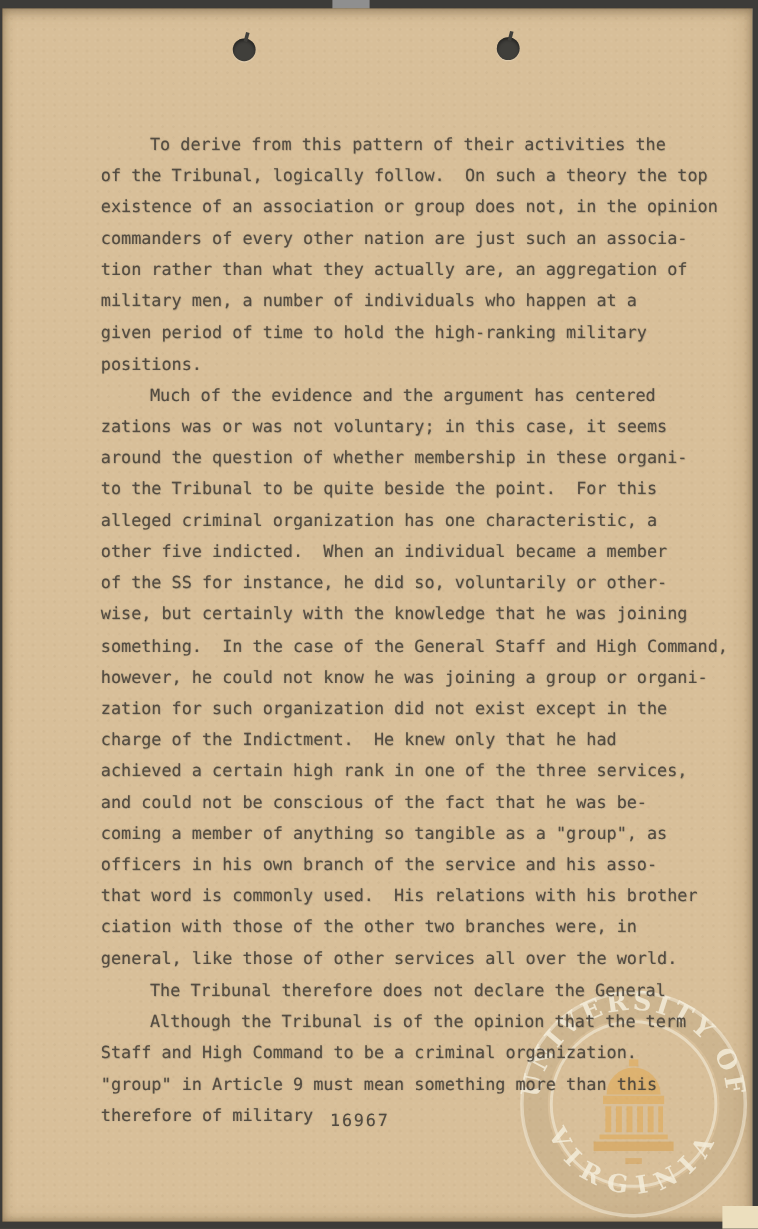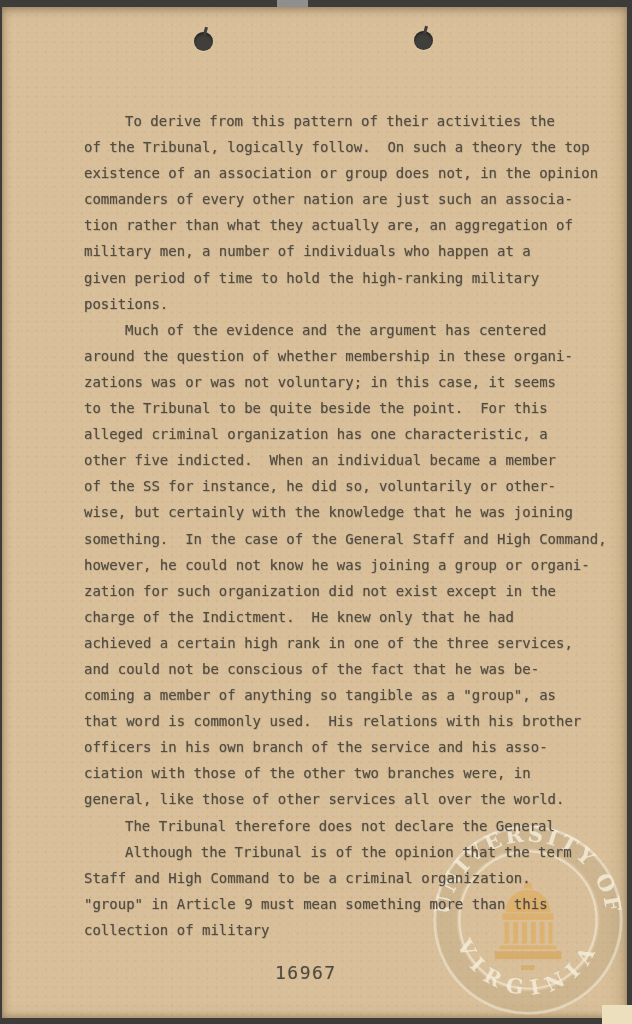--- a/index.html
+++ b/index.html
@@ -58,24 +58,24 @@
     height: 26.1px;
     line-height: 26.1px;
     white-space: pre;
     text-shadow:
       0 0 1px rgba(98,90,76,0.55),
       0.5px 0.5px 0 rgba(98,90,76,0.22);
   }
   .line.indent { padding-left: 41px; }
 
   .page-number {
-    position: absolute; left: 273px; top: 955px;
+    position: absolute; left: 273px; top: 919px;
     z-index: 2;
     color: rgba(77,71,61,0.95);
-    font-size: 18px;
+    font-size: 14px;
     letter-spacing: 1.5px;
     text-shadow: 0 0 1px rgba(98,90,76,0.5);
   }
 
   .watermark {
     position: absolute; left: 428px; top: 815px;
     width: 196px; height: 196px;
     z-index: 1;
     pointer-events: none;
   }
@@ -140,43 +140,43 @@
     <div>
         <div class="line indent">To derive from this pattern of their activities the</div>
         <div class="line">of the Tribunal, logically follow.  On such a theory the top</div>
         <div class="line">existence of an association or group does not, in the opinion</div>
         <div class="line">commanders of every other nation are just such an associa-</div>
         <div class="line">tion rather than what they actually are, an aggregation of</div>
         <div class="line">military men, a number of individuals who happen at a</div>
         <div class="line">given period of time to hold the high-ranking military</div>
         <div class="line">positions.</div>
         <div class="line indent">Much of the evidence and the argument has centered</div>
+        <div class="line">zations was or was not voluntary; in this case, it seems</div>
         <div class="line">around the question of whether membership in these organi-</div>
-        <div class="line">zations was or was not voluntary; in this case, it seems</div>
         <div class="line">to the Tribunal to be quite beside the point.  For this</div>
         <div class="line">alleged criminal organization has one characteristic, a</div>
         <div class="line">other five indicted.  When an individual became a member</div>
         <div class="line">of the SS for instance, he did so, voluntarily or other-</div>
         <div class="line">wise, but certainly with the knowledge that he was joining</div>
         <div class="line">something.  In the case of the General Staff and High Command,</div>
         <div class="line">however, he could not know he was joining a group or organi-</div>
         <div class="line">zation for such organization did not exist except in the</div>
         <div class="line">charge of the Indictment.  He knew only that he had</div>
         <div class="line">achieved a certain high rank in one of the three services,</div>
         <div class="line">and could not be conscious of the fact that he was be-</div>
         <div class="line">coming a member of anything so tangible as a "group", as</div>
+        <div class="line">officers in his own branch of the service and his asso-</div>
         <div class="line">that word is commonly used.  His relations with his brother</div>
-        <div class="line">officers in his own branch of the service and his asso-</div>
         <div class="line">ciation with those of the other two branches were, in</div>
         <div class="line">general, like those of other services all over the world.</div>
         <div class="line indent">The Tribunal therefore does not declare the General</div>
         <div class="line indent">Although the Tribunal is of the opinion that the term</div>
         <div class="line">Staff and High Command to be a criminal organization.</div>
         <div class="line">"group" in Article 9 must mean something more than this</div>
-        <div class="line">collection of military</div>
+        <div class="line">therefore of military</div>
       </div>
   </div>
 
   <div class="page-number">16967</div>
 
 </div>
 
 <div class="corner-patch"></div>
 
 </body></html>

